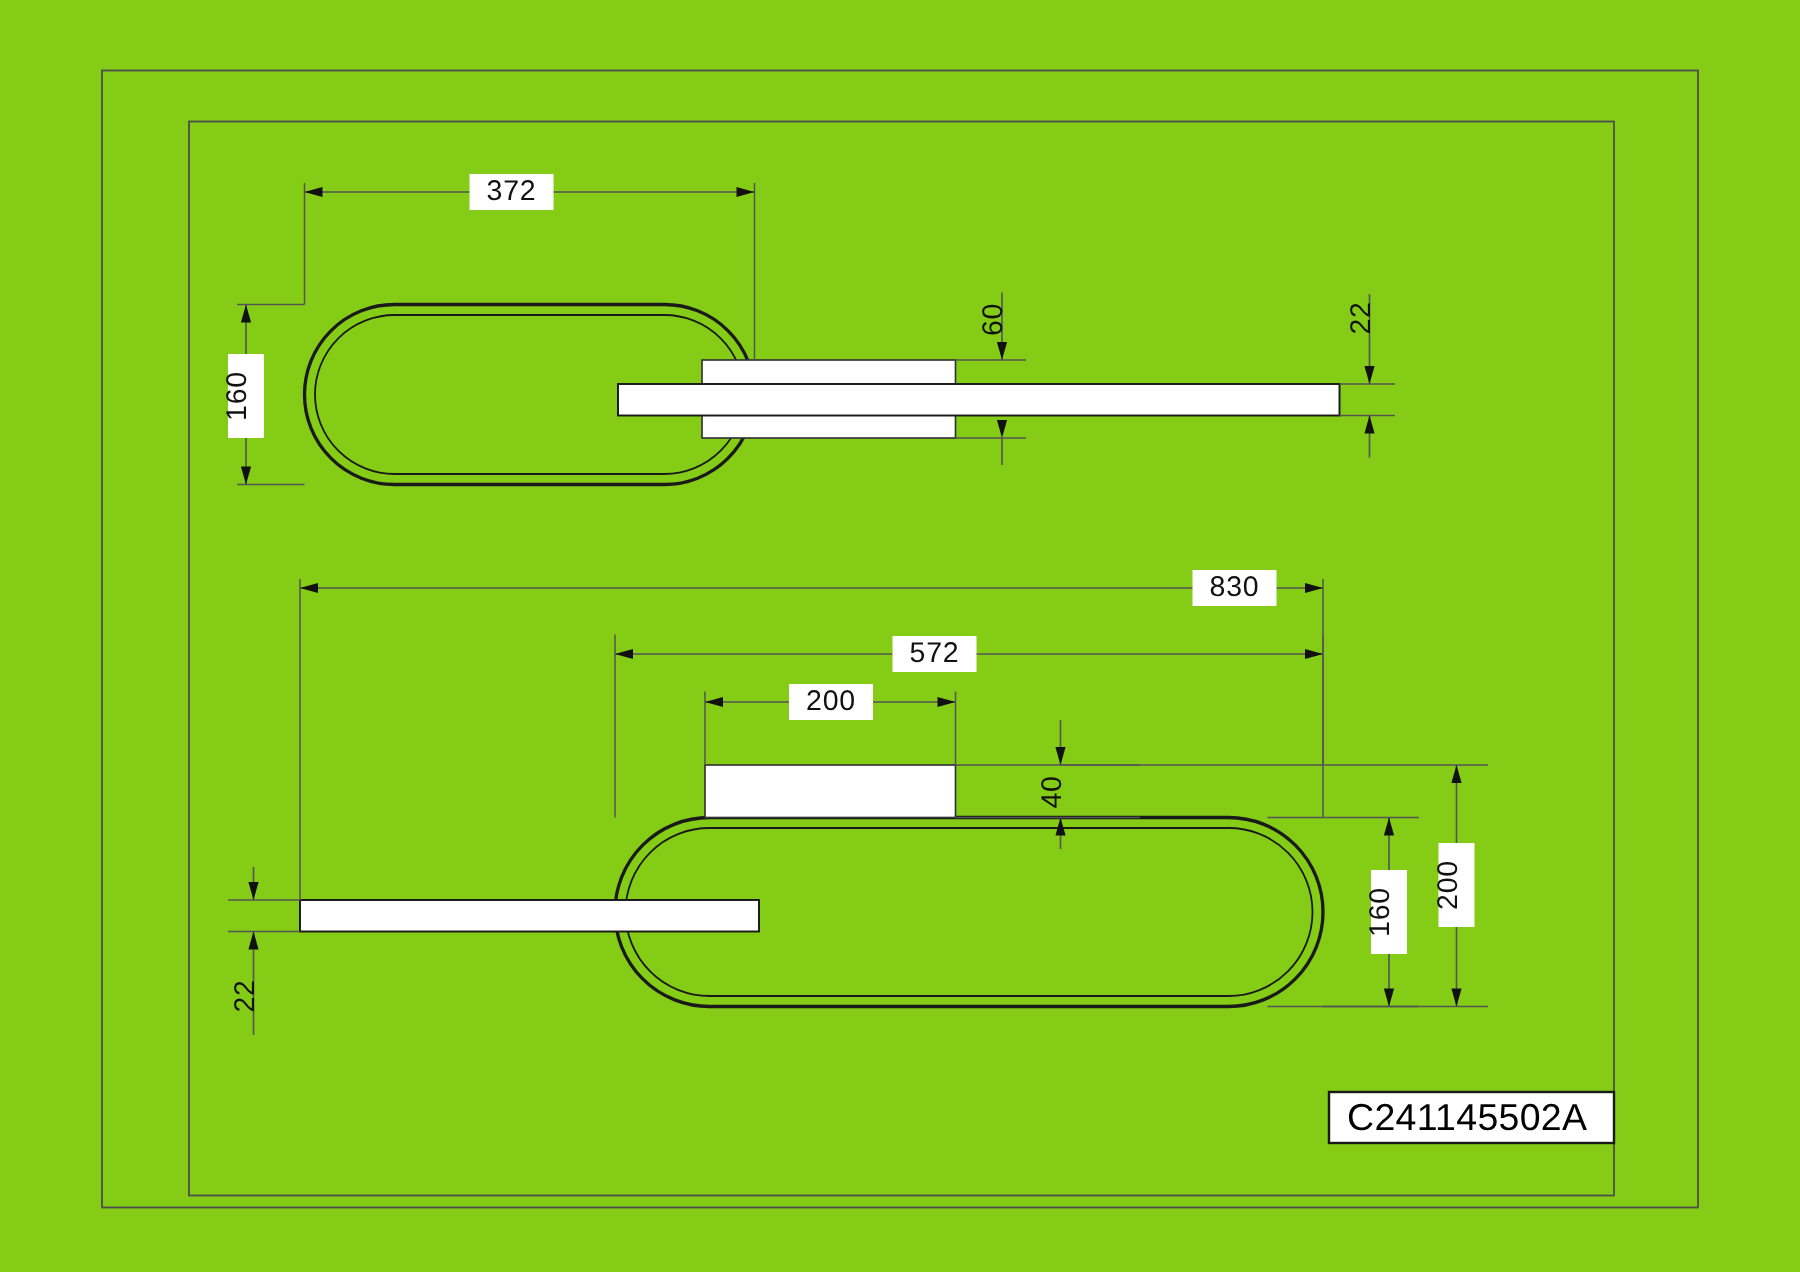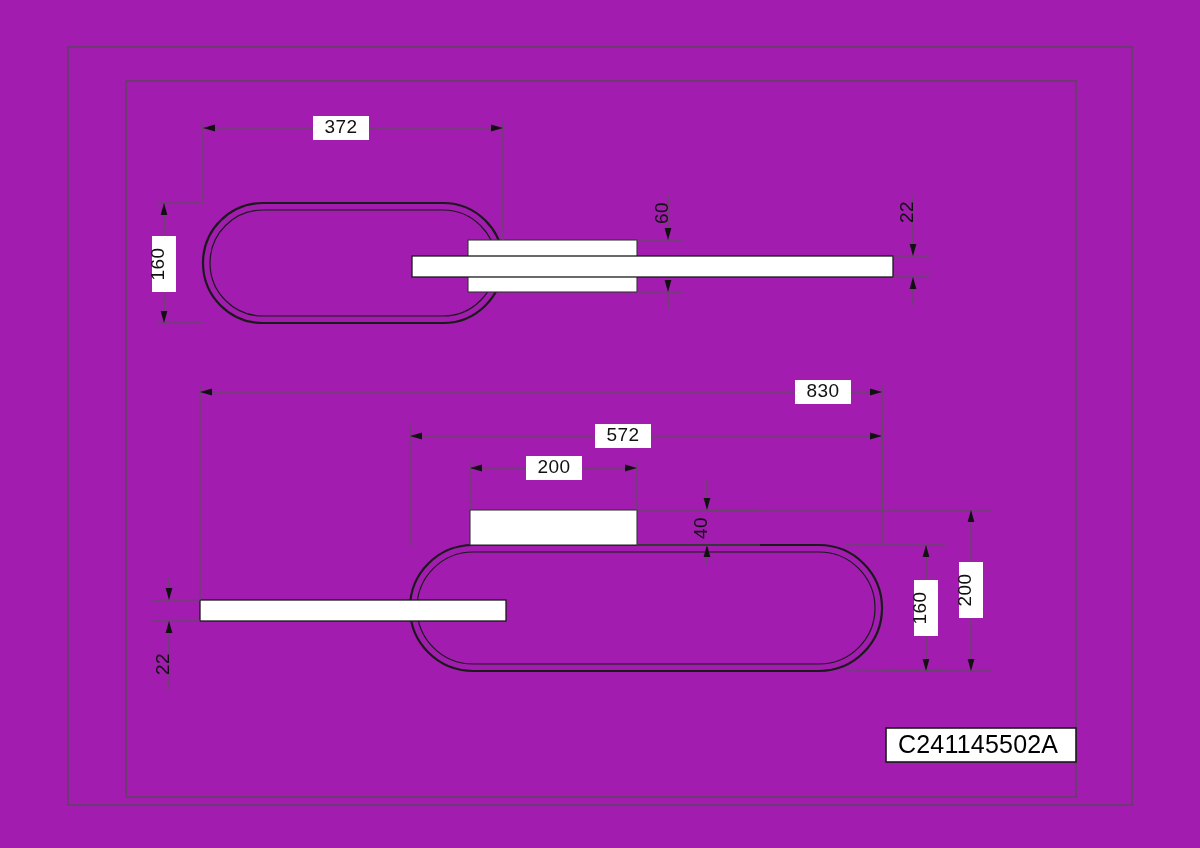--- a/index.html
+++ b/index.html
@@ -10,21 +10,21 @@
   body {
     width: 1200px;
     height: 848px;
     overflow: hidden;
     font-family: "Liberation Sans", sans-serif;
   }
   #drawing-root {
     position: relative;
     width: 1200px;
     height: 848px;
-    background: #a21caf;
+    background: #84cc16;
   }
   svg#cad {
     display: block;
     width: 1200px;
     height: 848px;
   }
   .frame-line {
     fill: none;
     stroke: #4d4d4d;
     stroke-width: 1.2;

